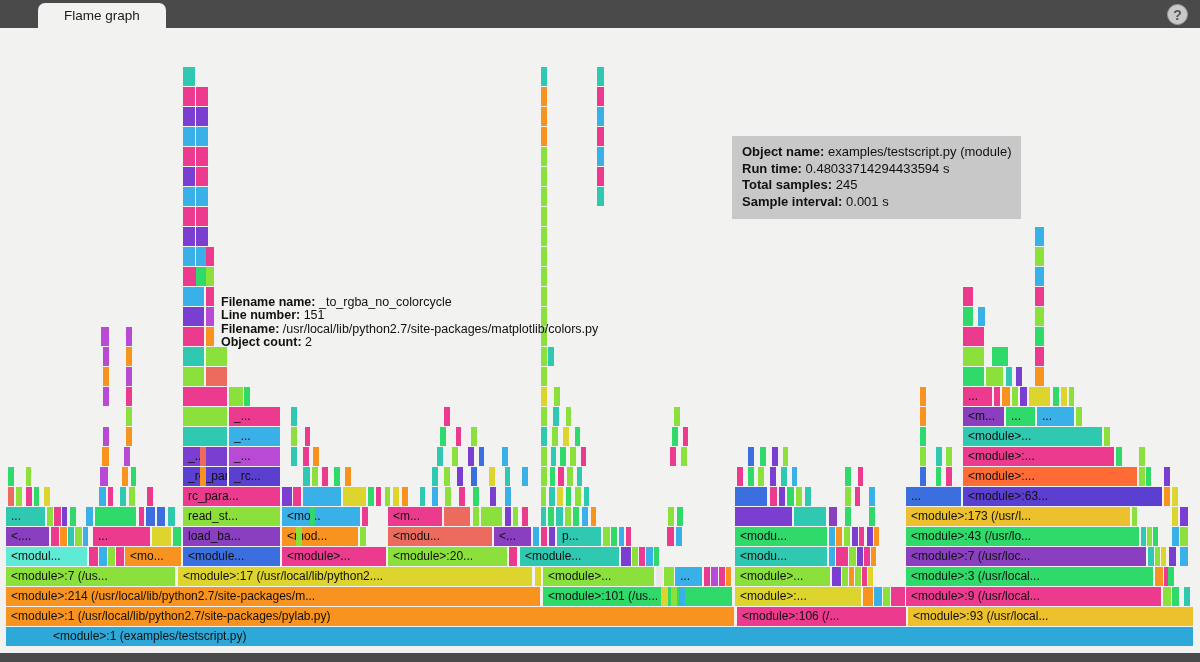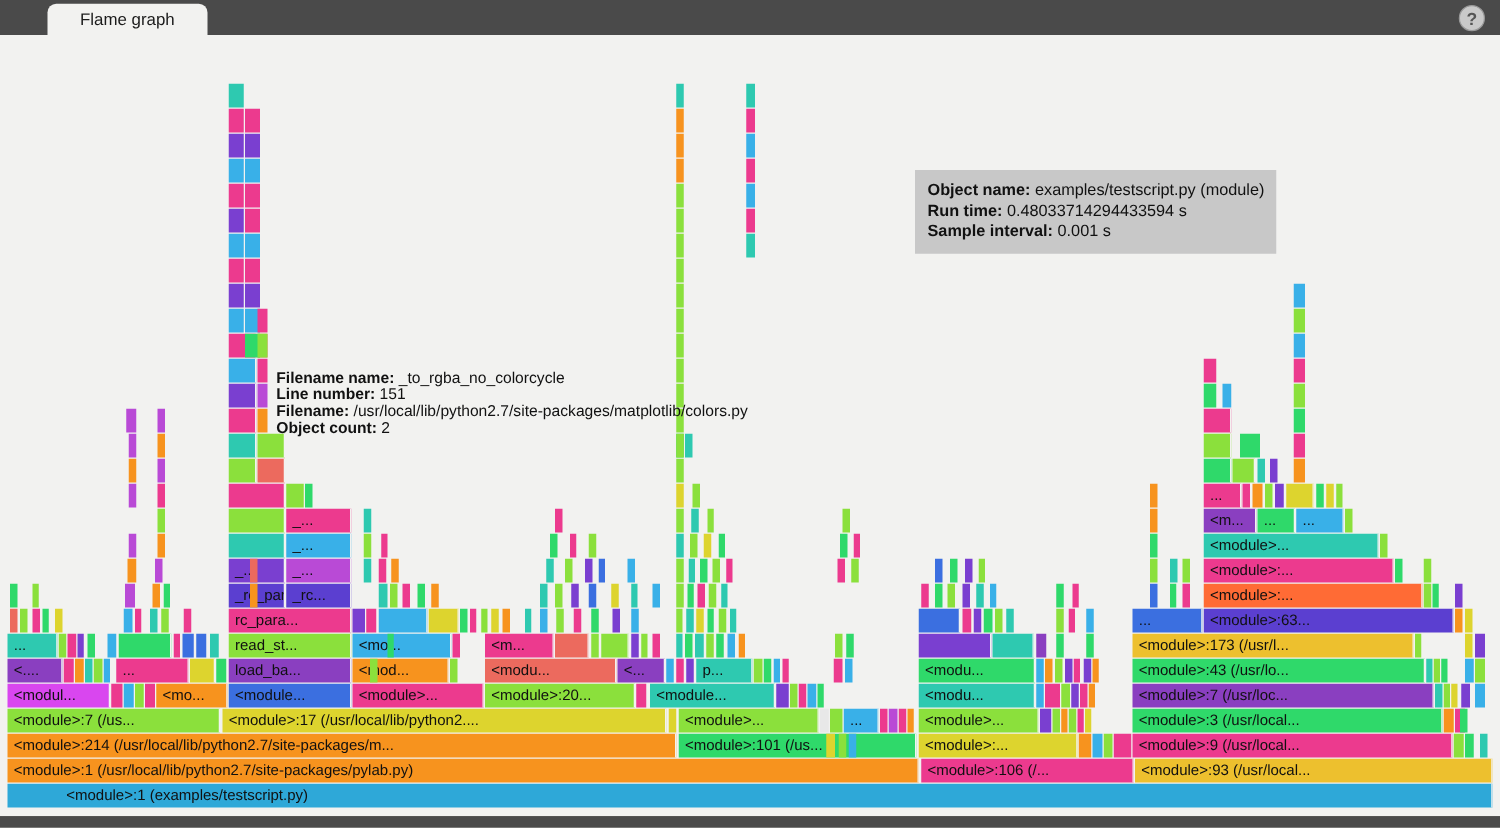--- a/index.html
+++ b/index.html
@@ -134,21 +134,21 @@
         <div class="frame" style="left: 735px; top: 539px; width: 96px; height: 19px; background: rgb(139, 224, 60);">&lt;module&gt;...</div>
         <div class="frame noborder" style="left: 832px; top: 539px; width: 9px; height: 19px; background: rgb(122, 63, 208); padding-left: 0px;"></div>
         <div class="frame noborder" style="left: 842px; top: 539px; width: 6px; height: 19px; background: rgb(139, 224, 60); padding-left: 0px;"></div>
         <div class="frame noborder" style="left: 849px; top: 539px; width: 5px; height: 19px; background: rgb(247, 147, 30); padding-left: 0px;"></div>
         <div class="frame noborder" style="left: 855px; top: 539px; width: 6px; height: 19px; background: rgb(139, 224, 60); padding-left: 0px;"></div>
         <div class="frame noborder" style="left: 862px; top: 539px; width: 5px; height: 19px; background: rgb(236, 58, 142); padding-left: 0px;"></div>
         <div class="frame noborder" style="left: 868px; top: 539px; width: 5px; height: 19px; background: rgb(221, 212, 46); padding-left: 0px;"></div>
         <div class="frame" style="left: 906px; top: 539px; width: 248px; height: 19px; background: rgb(47, 217, 106);">&lt;module&gt;:3 (/usr/local...</div>
         <div class="frame noborder" style="left: 1155px; top: 539px; width: 8px; height: 19px; background: rgb(247, 147, 30); padding-left: 0px;"></div>
         <div class="frame noborder" style="left: 1164px; top: 539px; width: 8px; height: 19px; background: rgb(236, 58, 142); padding-left: 0px;"></div>
-        <div class="frame" style="left: 6px; top: 519px; width: 82px; height: 19px; background: #d946ef;">&lt;modul...</div>
+        <div class="frame" style="left: 6px; top: 519px; width: 82px; height: 19px; background: #5eead4;">&lt;modul...</div>
         <div class="frame noborder" style="left: 89px; top: 519px; width: 9px; height: 19px; background: rgb(236, 58, 142); padding-left: 0px;"></div>
         <div class="frame noborder" style="left: 99px; top: 519px; width: 8px; height: 19px; background: rgb(57, 176, 232); padding-left: 0px;"></div>
         <div class="frame noborder" style="left: 108px; top: 519px; width: 7px; height: 19px; background: rgb(139, 224, 60); padding-left: 0px;"></div>
         <div class="frame noborder" style="left: 116px; top: 519px; width: 8px; height: 19px; background: rgb(236, 58, 142); padding-left: 0px;"></div>
         <div class="frame" style="left: 125px; top: 519px; width: 57px; height: 19px; background: rgb(247, 147, 30);">&lt;mo...</div>
         <div class="frame" style="left: 183px; top: 519px; width: 98px; height: 19px; background: rgb(59, 111, 224);">&lt;module...</div>
         <div class="frame" style="left: 282px; top: 519px; width: 105px; height: 19px; background: rgb(236, 58, 142);">&lt;module&gt;...</div>
         <div class="frame" style="left: 388px; top: 519px; width: 120px; height: 19px; background: rgb(139, 224, 60);">&lt;module&gt;:20...</div>
         <div class="frame noborder" style="left: 509px; top: 519px; width: 8px; height: 19px; background: rgb(236, 58, 142); padding-left: 0px;"></div>
         <div class="frame" style="left: 520px; top: 519px; width: 100px; height: 19px; background: rgb(46, 201, 176);">&lt;module...</div>
@@ -507,18 +507,19 @@
     <div class="tooltip" id="tooltip-function">
         <span class="tt-row"><b>Filename name:</b><span> _to_rgba_no_colorcycle</span></span>
         <span class="tt-row"><b>Line number:</b><span> 151</span></span>
         <span class="tt-row"><b>Filename:</b><span> /usr/local/lib/python2.7/site-packages/matplotlib/colors.py</span></span>
         <span class="tt-row"><b>Object count:</b><span> 2</span></span>
       </div>
 
     <div class="tooltip" id="tooltip-object">
         <span class="tt-row"><b>Object name:</b><span> examples/testscript.py (module)</span></span>
         <span class="tt-row"><b>Run time:</b><span> 0.48033714294433594 s</span></span>
+        <span class="tt-row"><b>Total samples:</b><span> 245</span></span>
         <span class="tt-row"><b>Sample interval:</b><span> 0.001 s</span></span>
       </div>
   </div>
 
   <div id="bottom-strip"></div>
 </div>
 
 </body></html>

